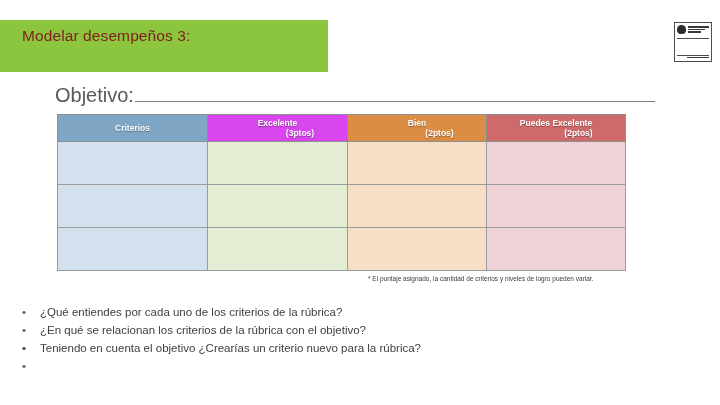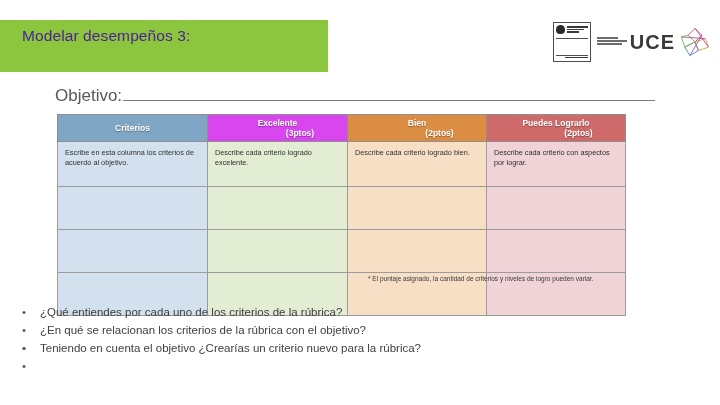--- a/index.html
+++ b/index.html
@@ -23,21 +23,21 @@
     top: 20px;
     width: 328px;
     height: 52px;
     background: #8CC63F;
     box-sizing: border-box;
     padding: 6px 0 0 22px;
   }
   #title-banner .line {
     font-size: 15.5px;
     line-height: 20px;
-    color: #4c1d95;
+    color: #7f1d1d;
     letter-spacing: 0.1px;
     white-space: nowrap;
   }
 
   
   #logo-group {
     position: absolute;
     right: 8px;
     top: 18px;
     height: 48px;
@@ -134,21 +134,21 @@
   
   #objetivo-row {
     position: absolute;
     left: 55px;
     top: 84px;
     width: 600px;
     display: flex;
     align-items: baseline;
   }
   #objetivo-label {
-    font-size: 17px;
+    font-size: 20px;
     color: #595959;
     white-space: nowrap;
   }
   #objetivo-blank {
     flex: 1;
     border-bottom: 1.5px solid #7f7f7f;
     height: 16px;
     margin-left: 1px;
   }
 
@@ -244,37 +244,20 @@
           <i></i>
         </span>
     </div>
     <div class="divider"></div>
     <div class="body"></div>
     <div class="foot">
         <i></i>
       </div>
   </div>
 
-  <div id="uce-logo">
-    <div id="uce-sub">
-        <i></i>
-        <i></i>
-        <i></i>
-      </div>
-    <div id="uce-word">UCE</div>
-    <svg id="uce-star" viewBox="0 0 40 40">
-      <g stroke-width="1.1" fill="none">
-        <path d="M20 4 L28 12 L20 20 L12 12 Z" stroke="#d94f4f"></path>
-        <path d="M20 20 L32 16 L36 26 L24 30 Z" stroke="#e8a33d"></path>
-        <path d="M20 20 L24 30 L14 36 L8 26 Z" stroke="#4a90c4"></path>
-        <path d="M20 20 L8 26 L4 14 L12 12 Z" stroke="#7ab648"></path>
-        <path d="M20 4 L36 26 M4 14 L32 16 M14 36 L28 12" stroke="#b05ba8"></path>
-      </g>
-    </svg>
-  </div>
 </div>
 
 <div id="objetivo-row">
   <span id="objetivo-label">Objetivo:</span>
   <span id="objetivo-blank"></span>
 </div>
 
 <table id="rubric-table">
   <colgroup>
     <col class="col-0">
@@ -290,32 +273,26 @@
       </th>
       <th style="background: #d946ef;">
         <span>Excelente</span>
         <span class="hdr-pts">(3ptos)</span>
       </th>
       <th style="background: rgb(219, 142, 67);">
         <span>Bien</span>
         <span class="hdr-pts">(2ptos)</span>
       </th>
       <th style="background: rgb(207, 106, 106);">
-        <span>Puedes Lograrlo</span>
+        <span>Puedes Excelente</span>
         <span class="hdr-pts">(2ptos)</span>
       </th>
     </tr>
   </thead>
   <tbody>
-    <tr>
-      <td style="background: rgb(211, 225, 238);">Escribe en esta columna los criterios de acuerdo al objetivo.</td>
-      <td style="background: rgb(226, 237, 211);">Describe cada criterio logrado excelente.</td>
-      <td style="background: rgb(247, 223, 198);">Describe cada criterio logrado bien.</td>
-      <td style="background: rgb(239, 211, 214);">Describe cada criterio con aspectos por lograr.</td>
-    </tr>
     <tr class="tall">
       <td style="background: rgb(211, 225, 238);"></td>
       <td style="background: rgb(226, 237, 211);"></td>
       <td style="background: rgb(247, 223, 198);"></td>
       <td style="background: rgb(239, 211, 214);"></td>
     </tr>
     <tr class="tall">
       <td style="background: rgb(211, 225, 238);"></td>
       <td style="background: rgb(226, 237, 211);"></td>
       <td style="background: rgb(247, 223, 198);"></td>

